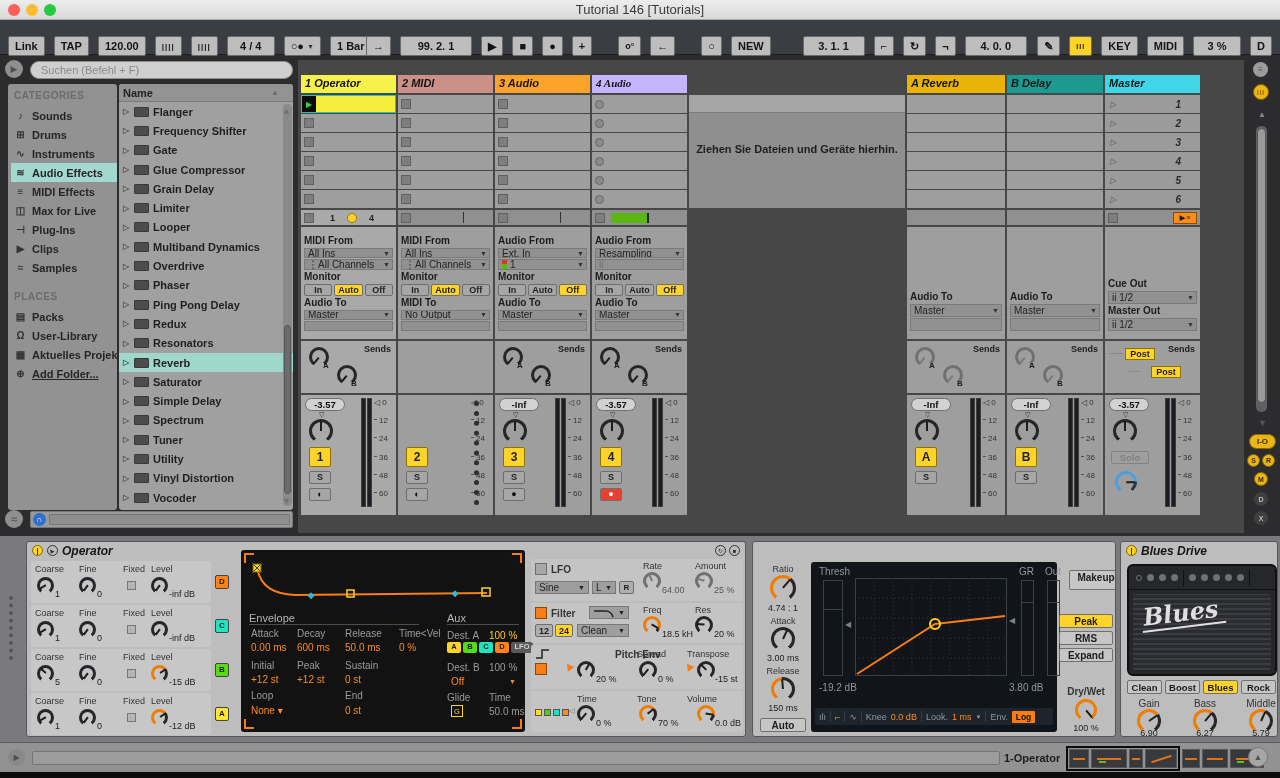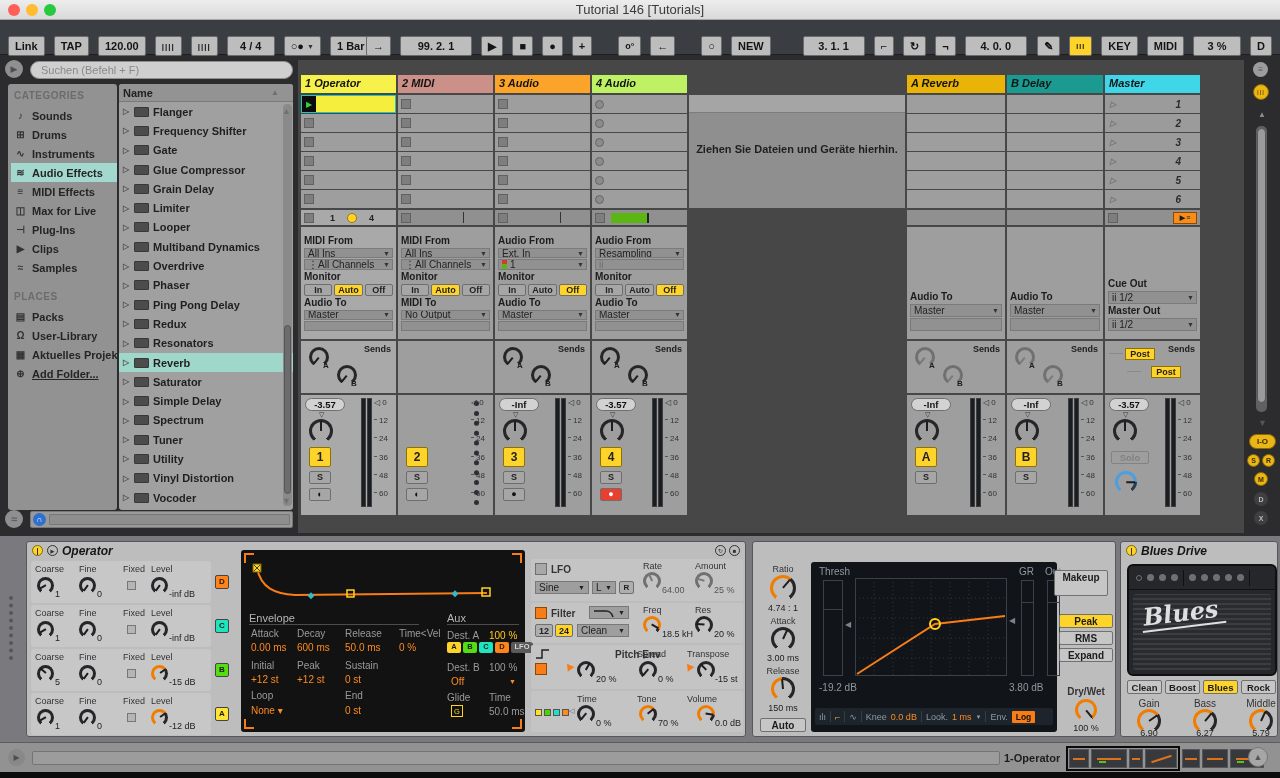--- a/index.html
+++ b/index.html
@@ -737,21 +737,21 @@
               </div>
               <div>
                 <span class="t"></span>
                 <span>60</span>
               </div>
             </div>
           </div>
         </div>
       </div>
       <div class="col" style="width: 95px;">
-        <div class="hdr" style="background: #bef264;">4 Audio</div>
+        <div class="hdr" style="background: #c4b5fd; font-family: Liberation Serif, serif;">4 Audio</div>
         <div class="clips">
           <div class="slot">
             <span class="reccirc"></span>
           </div>
           <div class="slot">
             <span class="reccirc"></span>
           </div>
           <div class="slot">
             <span class="reccirc"></span>
           </div>
@@ -1362,21 +1362,21 @@
         <span class="orange">0.0 dB</span>
         <span class="vsep"></span>
         <span>Look.</span>
         <span class="orange">1 ms</span>
         <span style="font-size:6px">▼</span>
         <span class="vsep"></span>
         <span>Env.</span>
         <span class="logchip">Log</span>
       </div>
     </div>
-    <div class="cbtn" style="left:301px;top:28px;width:54px;height:26px;line-height:13px">Makeup</div>
+    <div class="cbtn" style="left:316px;top:28px;width:54px;height:20px;line-height:13px">Makeup</div>
     <div class="cbtn yel" style="left:306px;top:72px;width:54px;height:14px;line-height:13px">Peak</div>
     <div class="cbtn" style="left:306px;top:89px;width:54px;height:14px;line-height:13px">RMS</div>
     <div class="cbtn" style="left:306px;top:106px;width:54px;height:14px;line-height:13px">Expand</div>
     <div class="rlab" style="left:306px;top:144px;width:54px;text-align:center;font-size:10px;font-weight:bold">Dry/Wet</div>
     <span class="knob" style="--s:22px;position:absolute;left:322px;top:157px;--deg:285deg;--pt:140deg"></span>
     <div class="rval" style="left:306px;top:181px;width:54px;text-align:center">100 %</div>
   </div>
 
   <div class="device" style="left:1120px;width:158px">
     <div class="dtitle">

